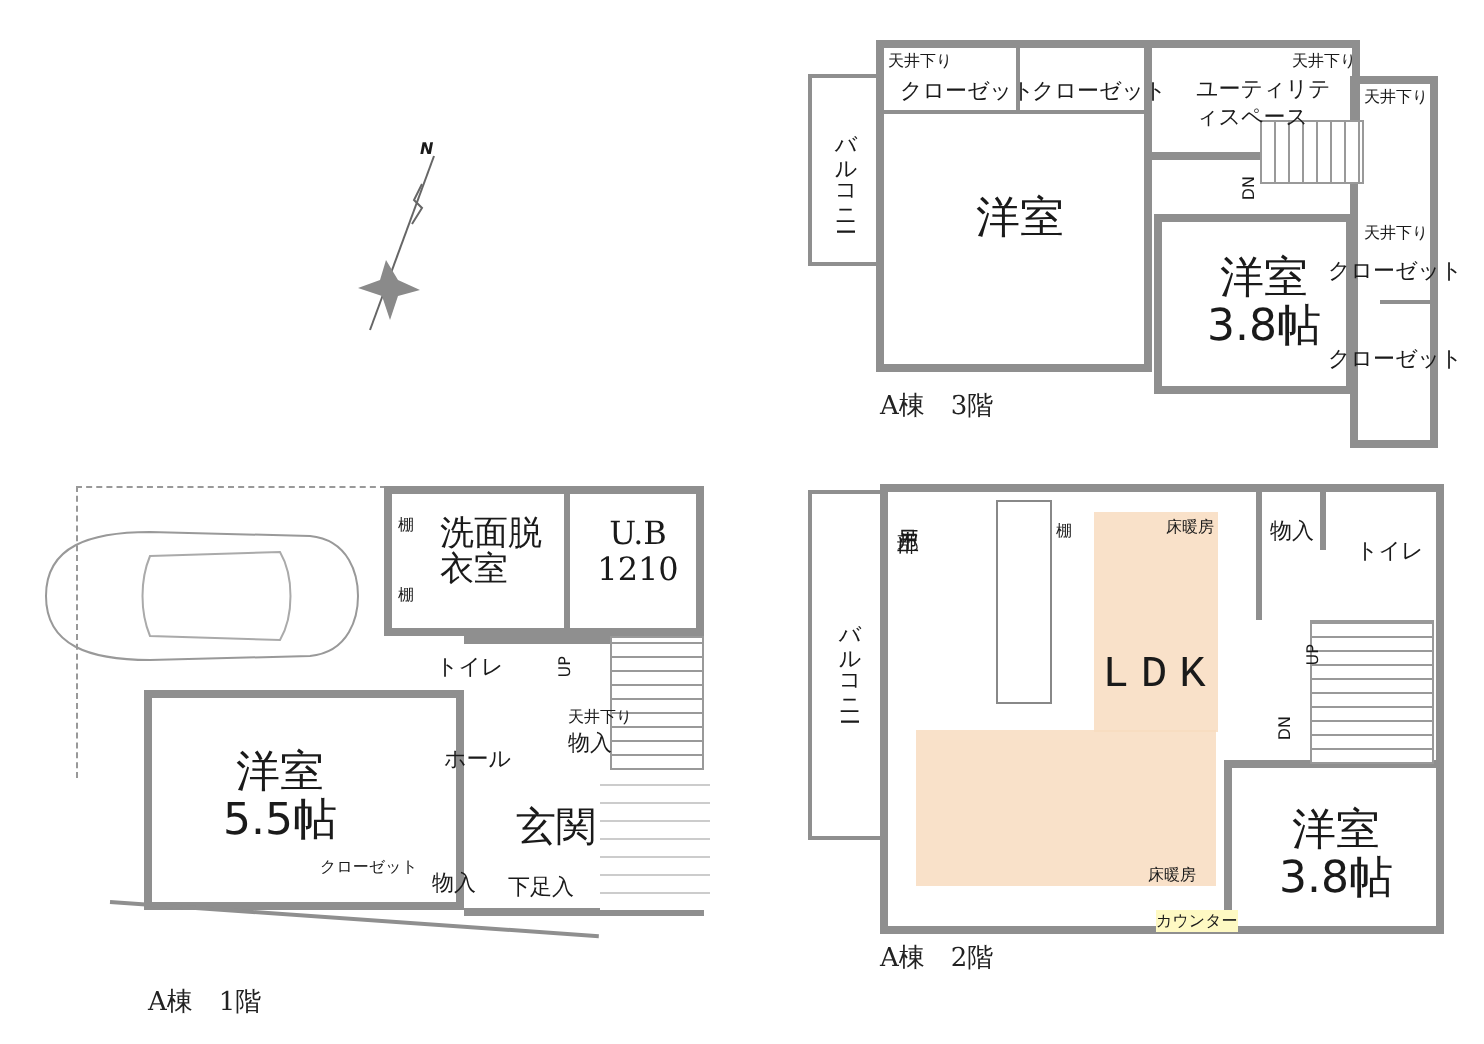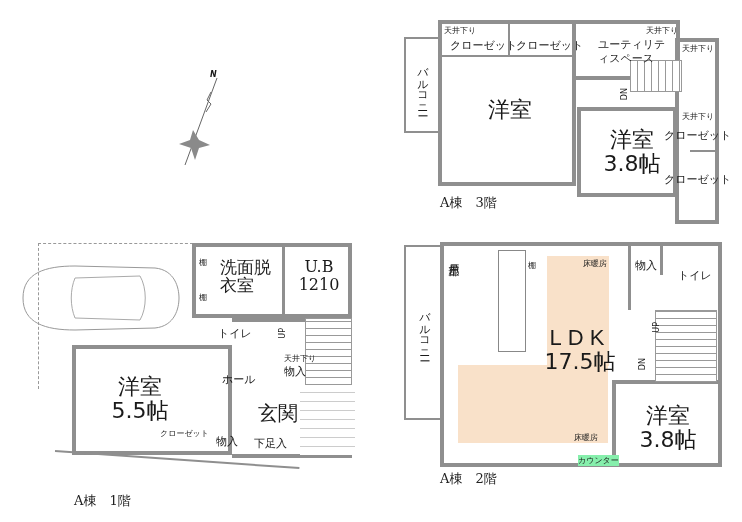--- a/index.html
+++ b/index.html
@@ -77,25 +77,24 @@
 
     <span class="lbl xs" style="left:583px;top:258px;">床暖房</span>
     <span class="lbl xs" style="left:574px;top:432px;">床暖房</span>
     <span class="lbl sm vert" style="left:445px;top:256px;">上部吊戸</span>
     <span class="lbl sm vert" style="left:416px;top:305px;">バルコニー</span>
     <span class="lbl xs" style="left:528px;top:260px;">棚</span>
     <span class="lbl sm" style="left:635px;top:258px;">物入</span>
     <span class="lbl sm" style="left:678px;top:268px;">トイレ</span>
     <span class="lbl xs vert" style="left:652px;top:322px;transform:rotate(180deg);">UP</span>
     <span class="lbl xs vert" style="left:638px;top:358px;transform:rotate(180deg);">DN</span>
-    <span class="lbl xs" style="left:578px;top:455px;background:#86efac;font-family:Liberation Mono, monospace;">カウンター</span>
+    <span class="lbl xs" style="left:578px;top:455px;background:#fef9c3;font-family:Liberation Mono, monospace;">カウンター</span>
 
     <div class="lbl big" style="left:530px;top:326px;width:100px;">
-      <div style="letter-spacing:6px;font-family:Liberation Sans, sans-serif;">LDK</div>
-      <div>17.5帖</div>
+      <div style="letter-spacing:6px;font-family:Liberation Mono, monospace;">LDK</div>
     </div>
     <div class="lbl big" style="left:628px;top:404px;width:80px;">
       <div>洋室</div>
       <div>3.8帖</div>
     </div>
     <span class="floor-title" style="left:440px;top:470px;">A棟　2階</span>
   </div>
 
   <div>
     <div class="dash" style="left:38px;top:243px;width:154px;height:145px;border-right:none;border-bottom:none;"></div>

